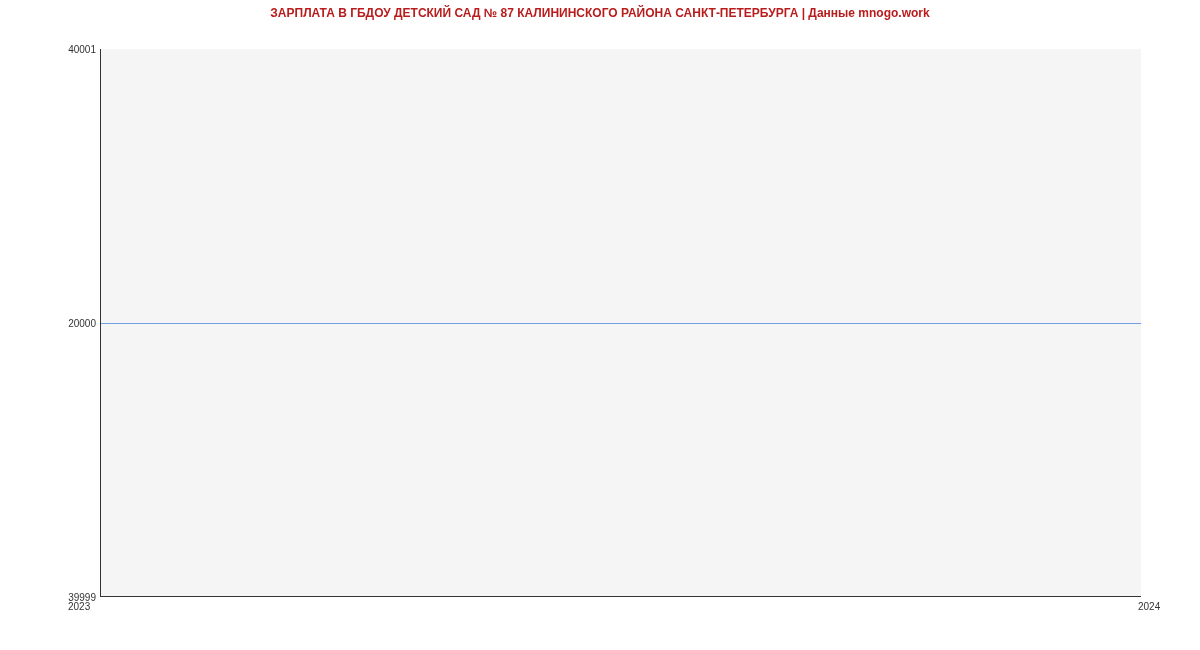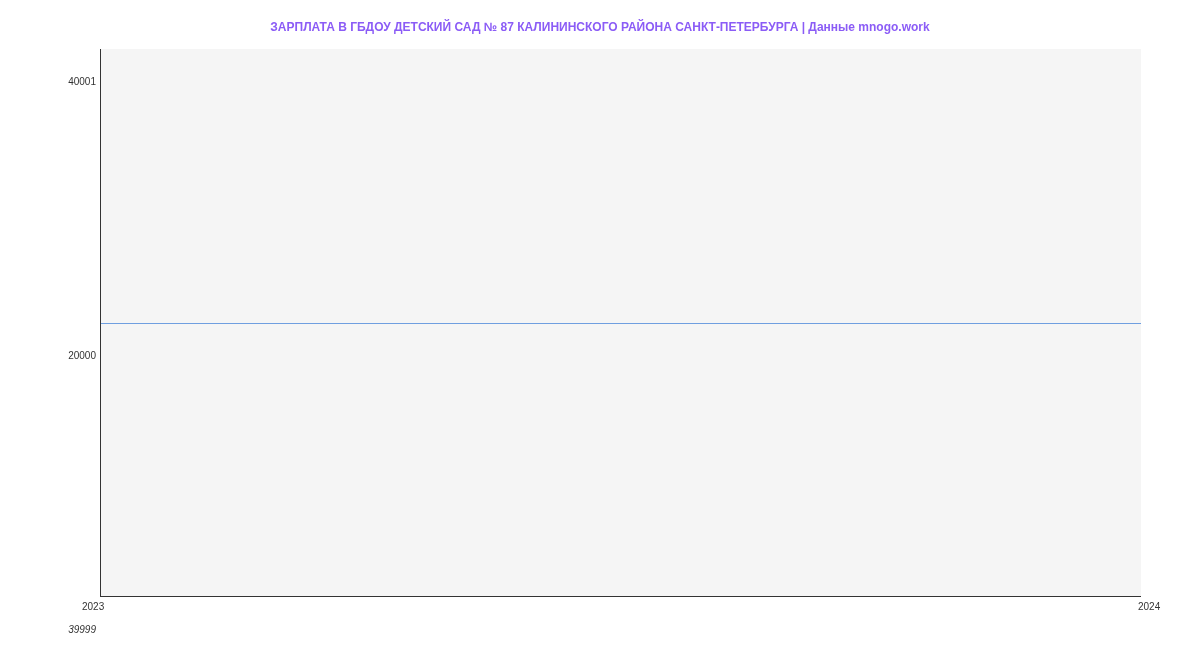--- a/index.html
+++ b/index.html
@@ -11,27 +11,27 @@
     font-family: Verdana, Geneva, sans-serif;
     color: #333333;
   }
   .chart-container {
     position: relative;
     width: 1200px;
     height: 650px;
   }
   .chart-title {
     position: absolute;
-    top: 20px;
+    top: 6px;
     left: 0;
     width: 1200px;
     text-align: center;
     font-size: 12px;
     font-weight: bold;
-    color: #8b5cf6;
+    color: #b91c1c;
   }
   .plot-area {
     position: absolute;
     left: 100px;
     top: 49px;
     width: 1041px;
     height: 548px;
     background: #f5f5f5;
     border-left: 1px solid #333333;
     border-bottom: 1px solid #333333;
@@ -46,32 +46,31 @@
     border-top: 1px solid #6f9fe0;
   }
   .y-tick-label {
     position: absolute;
     right: 1104px;
     width: 90px;
     text-align: right;
     font-size: 10px;
     color: #333333;
     transform: translateY(-50%);
-    margin-top: 32px;
   }
   .y-tick-top    { top: 49px; }
   .y-tick-mid    { top: 323px; }
-  .y-tick-bottom { top: 597px; font-style: italic; }
+  .y-tick-bottom { top: 597px; }
   .x-tick-label {
     position: absolute;
     top: 601px;
     font-size: 10px;
     color: #333333;
   }
-  .x-tick-left  { left: 82px; }
+  .x-tick-left  { left: 68px; }
   .x-tick-right { left: 1138px; text-align: center; }
 </style>
 </head>
 <body>
 
 <div class="chart-container">
 
   <div class="chart-title">ЗАРПЛАТА В ГБДОУ ДЕТСКИЙ САД № 87 КАЛИНИНСКОГО РАЙОНА САНКТ-ПЕТЕРБУРГА | Данные mnogo.work</div>
 
   <div class="plot-area">

